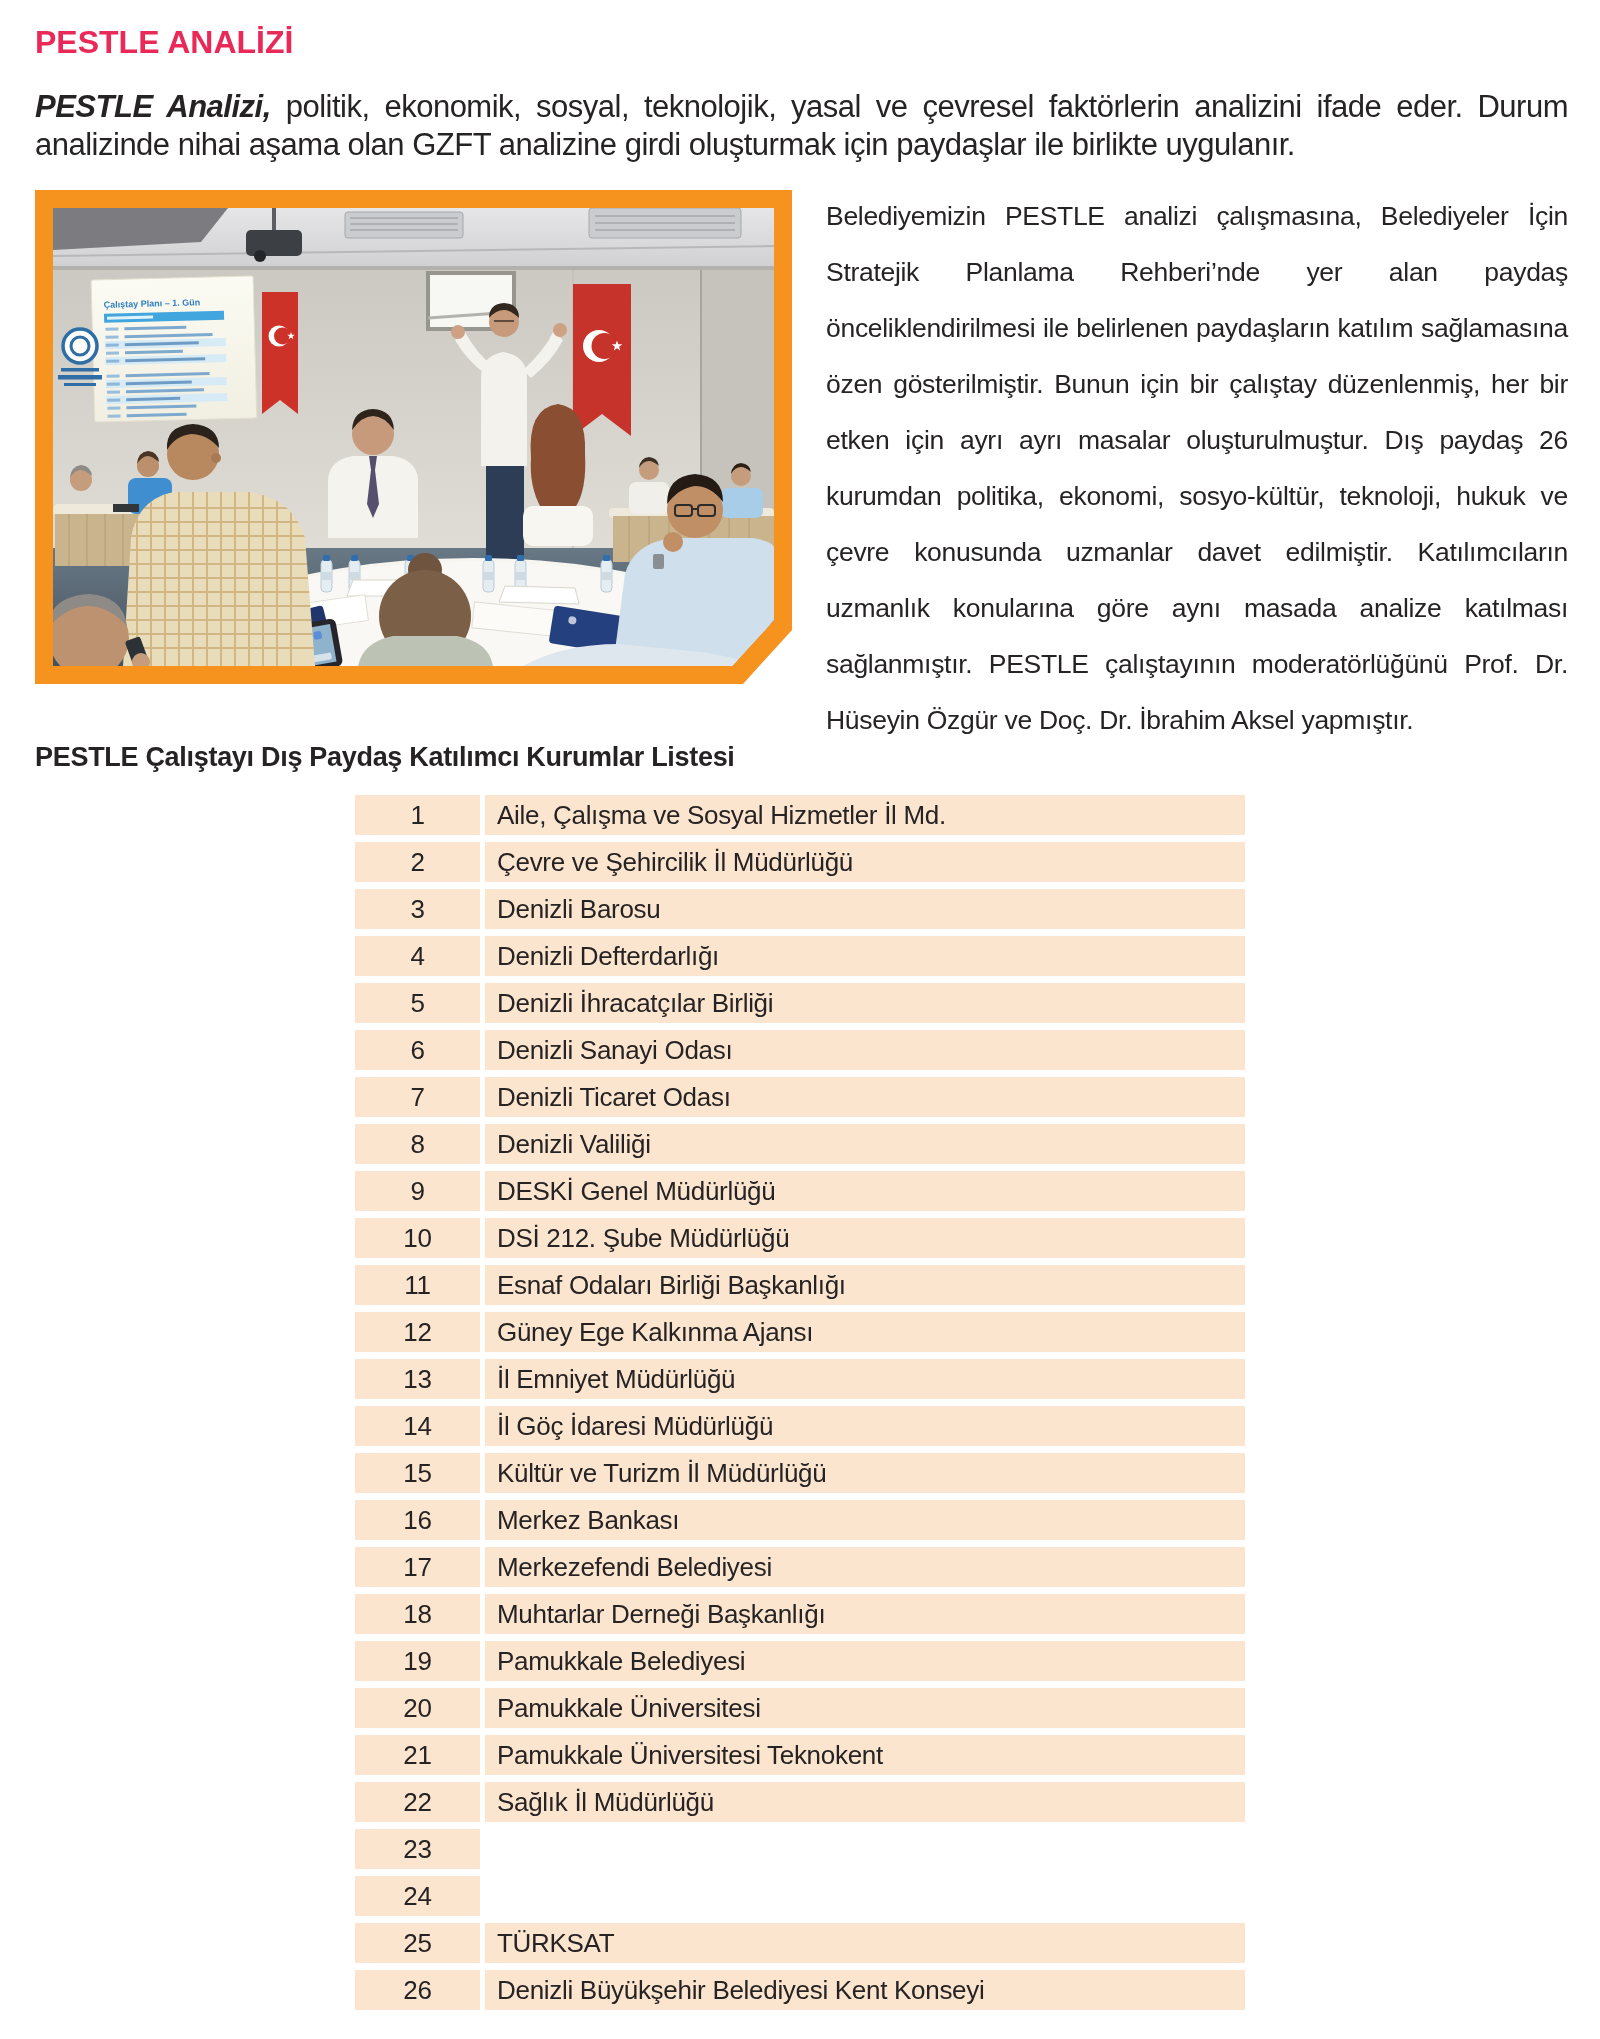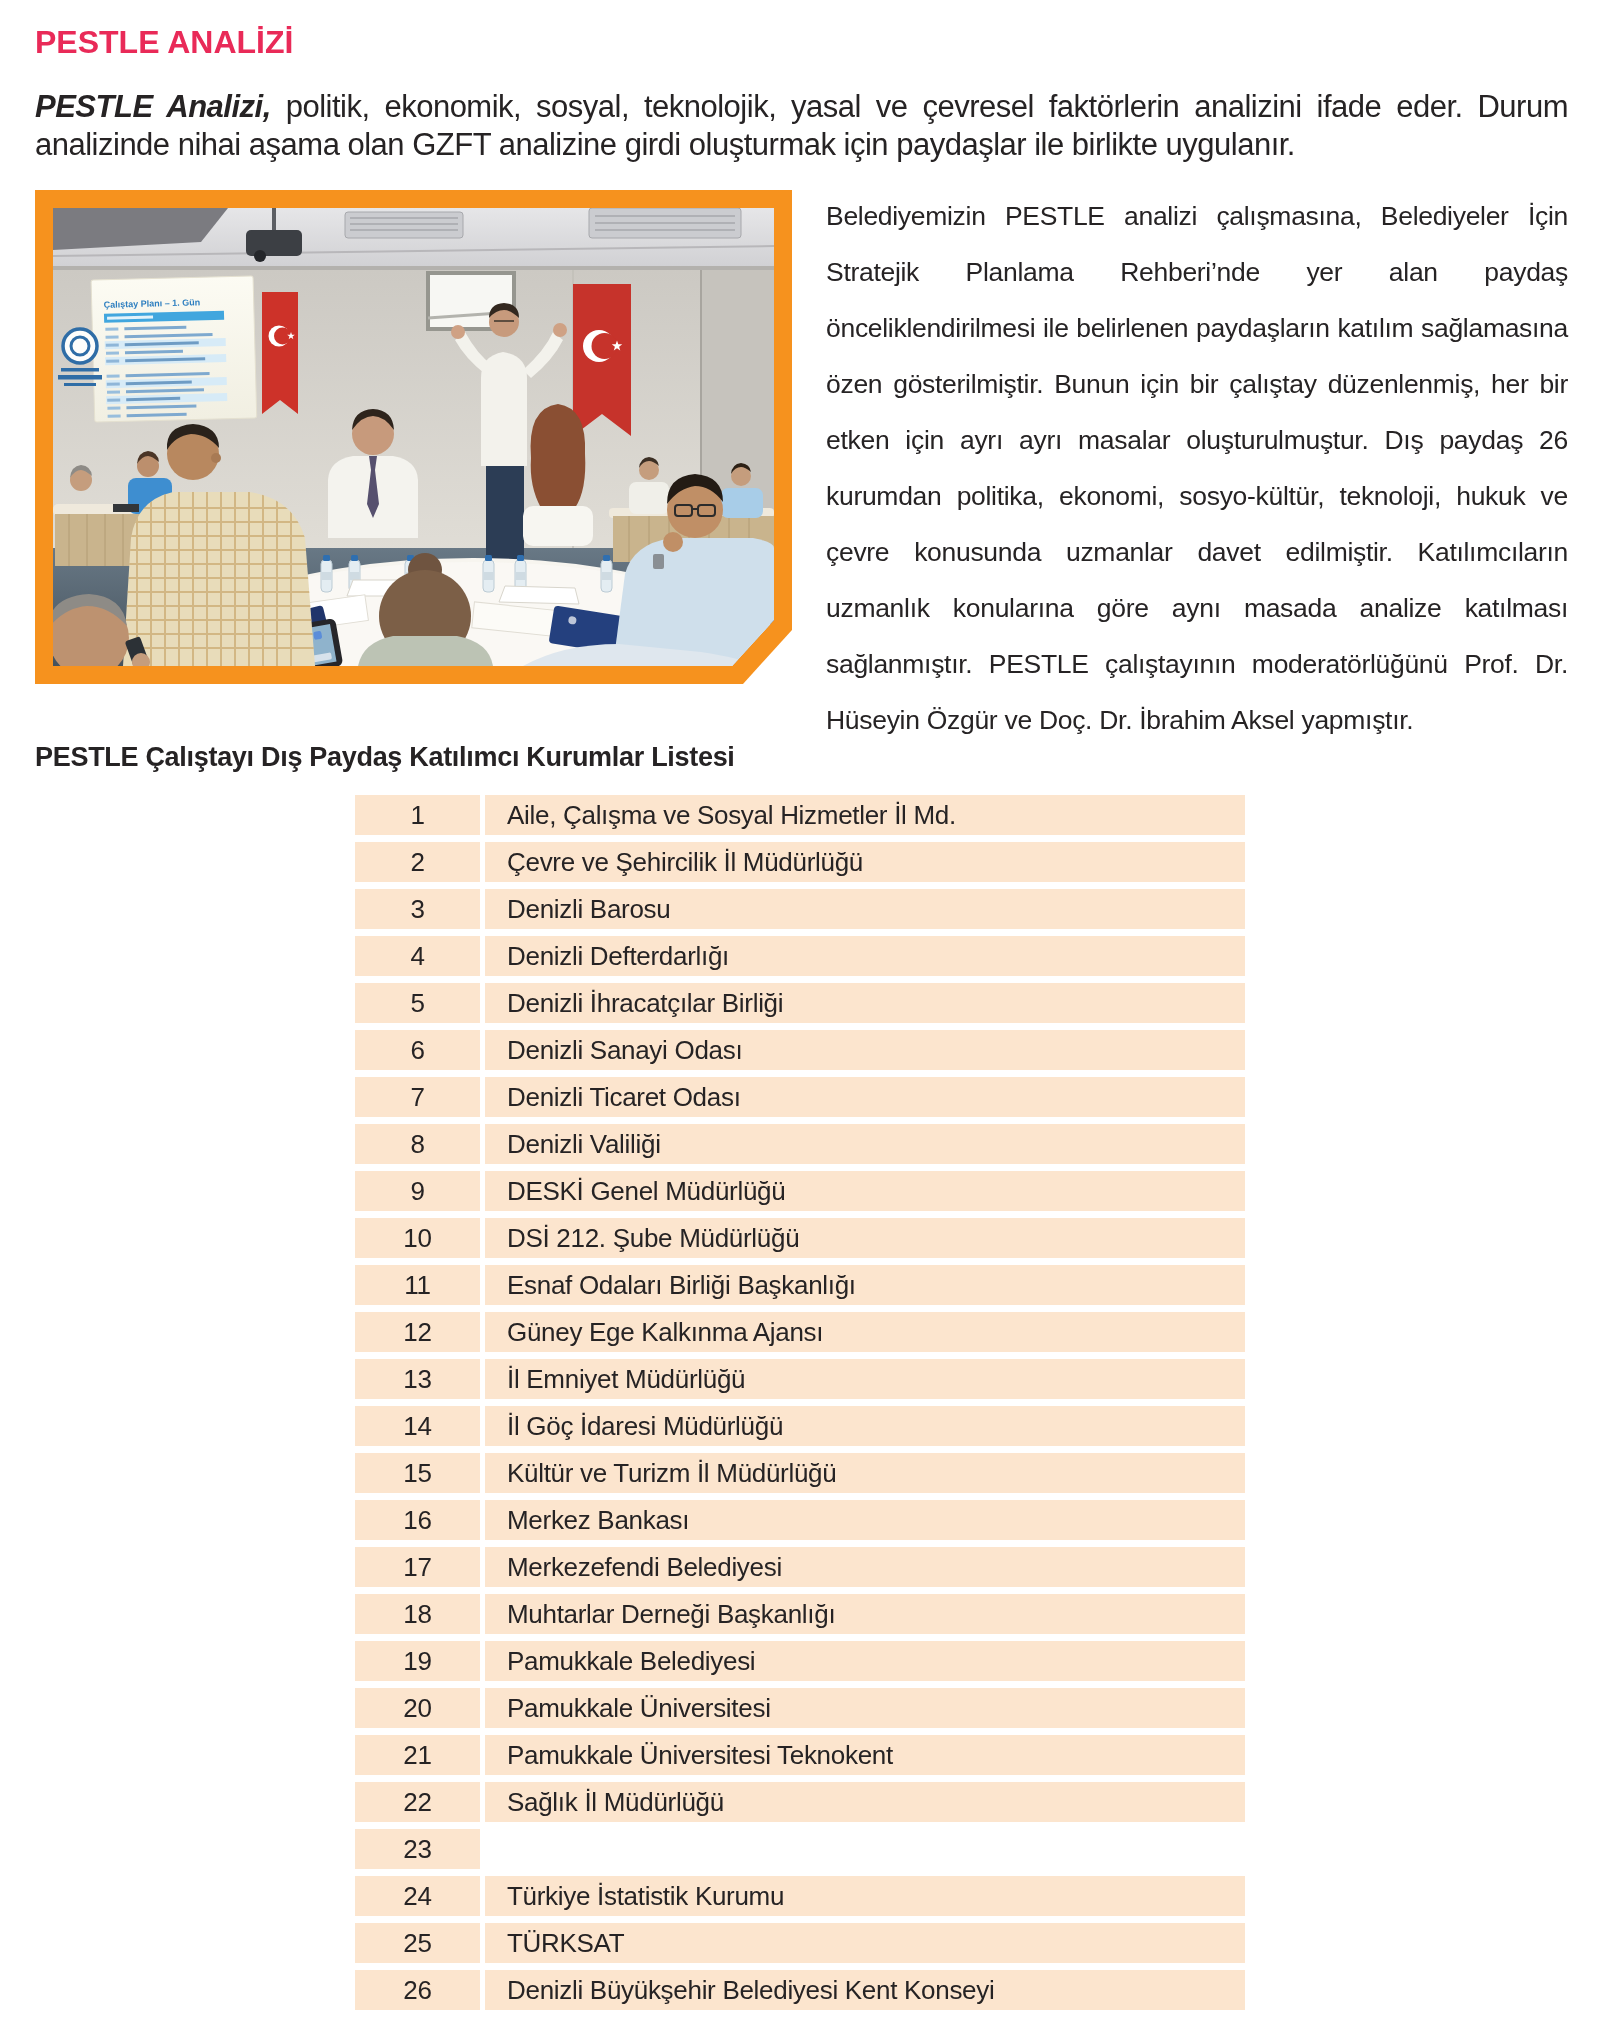--- a/index.html
+++ b/index.html
@@ -56,21 +56,21 @@
     left:355px;top:795px;width:890px;
   }
   .t-row{display:flex;height:40px;margin-bottom:7px;}
   .t-num{
     width:125px;background:var(--peach,#FCE5CE);
     display:flex;align-items:center;justify-content:center;
     font-size:26px;letter-spacing:-0.3px;
   }
   .t-text{
     flex:1;margin-left:5px;background:var(--peach,#FCE5CE);
-    display:flex;align-items:center;padding-left:22px;
+    display:flex;align-items:center;padding-left:12px;
     font-size:26px;letter-spacing:-0.3px;
   }
 </style>
 </head>
 <body style="--accent: #E92A58; --orange: #F6921E; --peach: #FCE5CE; --text: #262324;">
 
 <div class="abs" id="page-title">PESTLE ANALİZİ</div>
 
 <div class="abs" id="intro"><span class="lead">PESTLE Analizi,</span><span> politik, ekonomik, sosyal, teknolojik, yasal ve çevresel faktörlerin analizini ifade eder. Durum analizinde nihai aşama olan GZFT analizine girdi oluşturmak için paydaşlar ile birlikte uygulanır.</span></div>
 
@@ -476,21 +476,20 @@
     </div>
     <div class="t-row">
       <div class="t-num">22</div>
       <div class="t-text">Sağlık İl Müdürlüğü</div>
     </div>
     <div class="t-row">
       <div class="t-num">23</div>
     </div>
     <div class="t-row">
       <div class="t-num">24</div>
-      <div class="t-text">Türkiye İstatistik Kurumu</div>
     </div>
     <div class="t-row">
       <div class="t-num">25</div>
       <div class="t-text">TÜRKSAT</div>
     </div>
     <div class="t-row">
       <div class="t-num">26</div>
       <div class="t-text">Denizli Büyükşehir Belediyesi Kent Konseyi</div>
     </div>
   </div>

